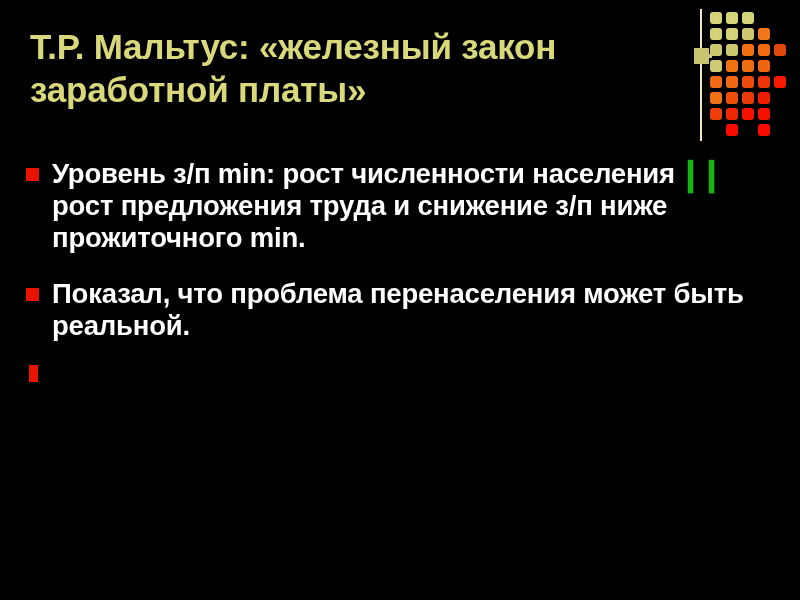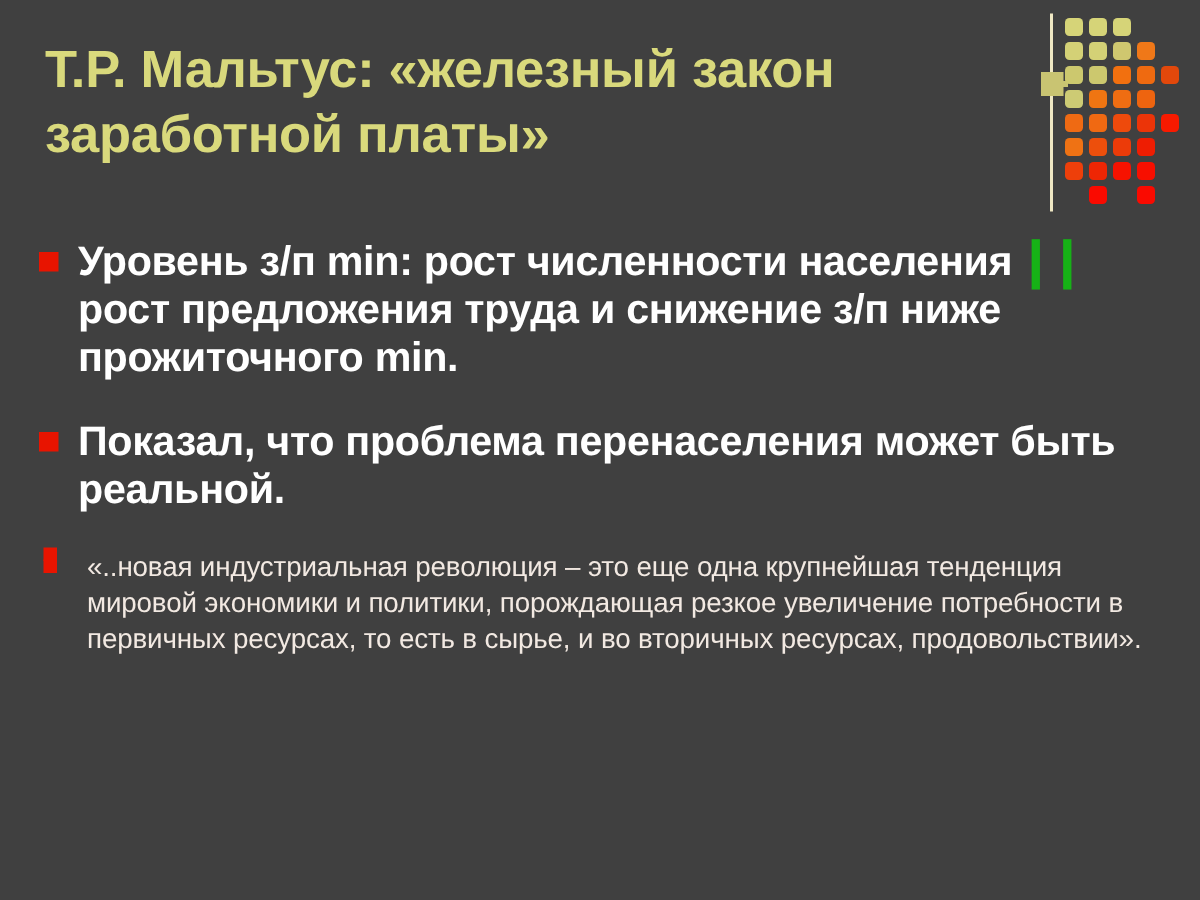--- a/index.html
+++ b/index.html
@@ -137,21 +137,21 @@
     font-weight: bold;
     letter-spacing: -2px;
     transform: scaleY(1.18);
     transform-origin: center;
     padding: 0 4px;
   }
 </style>
 </head>
 <body style="background: rgb(42, 13, 3);">
 
-<div class="slide" style="background: #404040;">
+<div class="slide" style="background: #000000;">
 
   <div class="ornament">
     <div class="orn-line" style="background: rgb(239, 232, 196);"></div>
     <div class="orn-tick-stem" style="background: rgb(201, 196, 114);"></div>
     <div class="orn-tick" style="background: rgb(201, 196, 114);"></div>
     <div id="dot-grid">
         <div class="dot" style="left: 20px; top: 12px; background: rgb(214, 212, 120);"></div>
         <div class="dot" style="left: 36px; top: 12px; background: rgb(214, 212, 120);"></div>
         <div class="dot" style="left: 52px; top: 12px; background: rgb(214, 212, 120);"></div>
         <div class="dot" style="left: 20px; top: 28px; background: rgb(212, 209, 118);"></div>
@@ -204,17 +204,16 @@
     <div class="gap-2"></div>
 
     <div class="bullet-row lvl2" style="color: rgb(242, 233, 226);">
       <span class="marker" style="background: rgb(232, 20, 0);"></span>
     </div>
 
     <div class="gap-3"></div>
 
     <div class="bullet-row lvl2" style="color: rgb(242, 233, 226);">
       <span class="marker" style="background: rgb(232, 20, 0);"></span>
-      <span>«..новая индустриальная революция – это еще одна крупнейшая тенденция мировой экономики и политики, порождающая резкое увеличение потребности в первичных ресурсах, то есть в сырье, и во вторичных ресурсах, продовольствии».</span>
     </div>
 
   </div>
 </div>
 
 </body></html>

